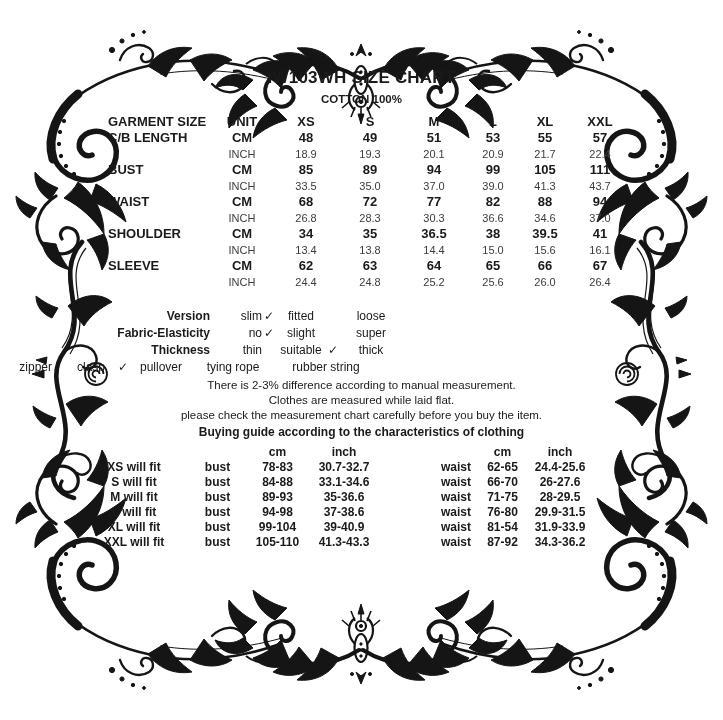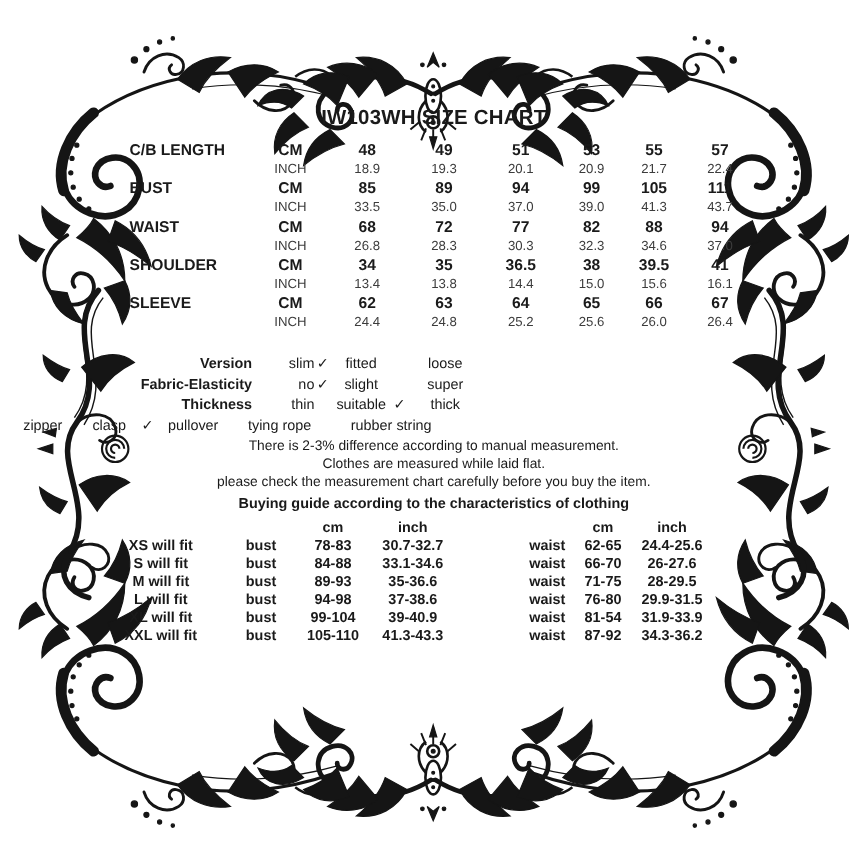--- a/index.html
+++ b/index.html
@@ -1,19 +1,19 @@
 <!DOCTYPE html>
 <html><head>
 <meta charset="utf-8">
 <style>
   html,body{margin:0;padding:0;}
   body{width:723px;height:720px;background:#ffffff;overflow:hidden;position:relative;
        font-family:"Liberation Sans","DejaVu Sans",sans-serif;color:#1a1a1a;}
   .border-svg{position:absolute;left:0;top:0;width:723px;height:720px;z-index:0;}
-  .content{position:absolute;left:0;top:0;width:723px;height:720px;z-index:1;padding-top:88px;box-sizing:border-box;}
+  .content{position:absolute;left:0;top:0;width:723px;height:720px;z-index:1;padding-top:68px;box-sizing:border-box;}
   .title{text-align:center;font-size:17px;font-weight:bold;letter-spacing:.2px;}
   .subtitle{margin-top:5px;text-align:center;font-size:11.5px;font-weight:bold;}
   
   .st{margin-top:9px;margin-left:108px;font-size:13px;}
   .st-row{display:flex;height:16px;line-height:16px;}
   .st-lab{width:102px;text-align:left;font-weight:bold;}
   .st-unit{width:64px;text-align:center;font-weight:bold;}
   .st-v{width:64px;text-align:center;font-weight:bold;}
   .st-v.w54{width:54px;} .st-v.w50{width:50px;} .st-v.w60{width:60px;}
   .st-row.inch{font-size:11px;color:#3c3c3c;}
@@ -129,22 +129,33 @@
   <use href="#corner" transform="translate(0,720) scale(1,-1)"></use>
   <use href="#corner" transform="translate(723,720) scale(-1,-1)"></use>
   <use href="#edgemid" transform="translate(361,50)"></use>
   <use href="#edgemid" transform="translate(361,678) scale(1,-1)"></use>
   <use href="#vine" transform="translate(66,368)"></use>
   <use href="#vine" transform="translate(657,368) scale(-1,1)"></use>
 </svg>
 
 <div class="content">
   <div class="title">IW103WH SIZE CHART</div>
+  <div class="subtitle">COTTON 100%</div>
 
   <div class="st">
+    <div class="st-row">
+      <span class="st-lab">GARMENT SIZE</span>
+      <span class="st-unit">UNIT</span>
+      <span class="st-v">XS</span>
+      <span class="st-v">S</span>
+      <span class="st-v">M</span>
+      <span class="st-v w54">L</span>
+      <span class="st-v w50">XL</span>
+      <span class="st-v w60">XXL</span>
+    </div>
     <div class="st-row">
       <span class="st-lab">C/B LENGTH</span>
       <span class="st-unit">CM</span>
       <span class="st-v">48</span>
       <span class="st-v">49</span>
       <span class="st-v">51</span>
       <span class="st-v w54">53</span>
       <span class="st-v w50">55</span>
       <span class="st-v w60">57</span>
     </div>
@@ -187,21 +198,21 @@
       <span class="st-v w54">82</span>
       <span class="st-v w50">88</span>
       <span class="st-v w60">94</span>
     </div>
     <div class="st-row inch">
       <span class="st-lab"></span>
       <span class="st-unit">INCH</span>
       <span class="st-v">26.8</span>
       <span class="st-v">28.3</span>
       <span class="st-v">30.3</span>
-      <span class="st-v w54">32.3</span>
+      <span class="st-v w54">36.6</span>
       <span class="st-v w50">34.6</span>
       <span class="st-v w60">37.0</span>
     </div>
     <div class="st-row">
       <span class="st-lab">SHOULDER</span>
       <span class="st-unit">CM</span>
       <span class="st-v">34</span>
       <span class="st-v">35</span>
       <span class="st-v">36.5</span>
       <span class="st-v w54">38</span>

